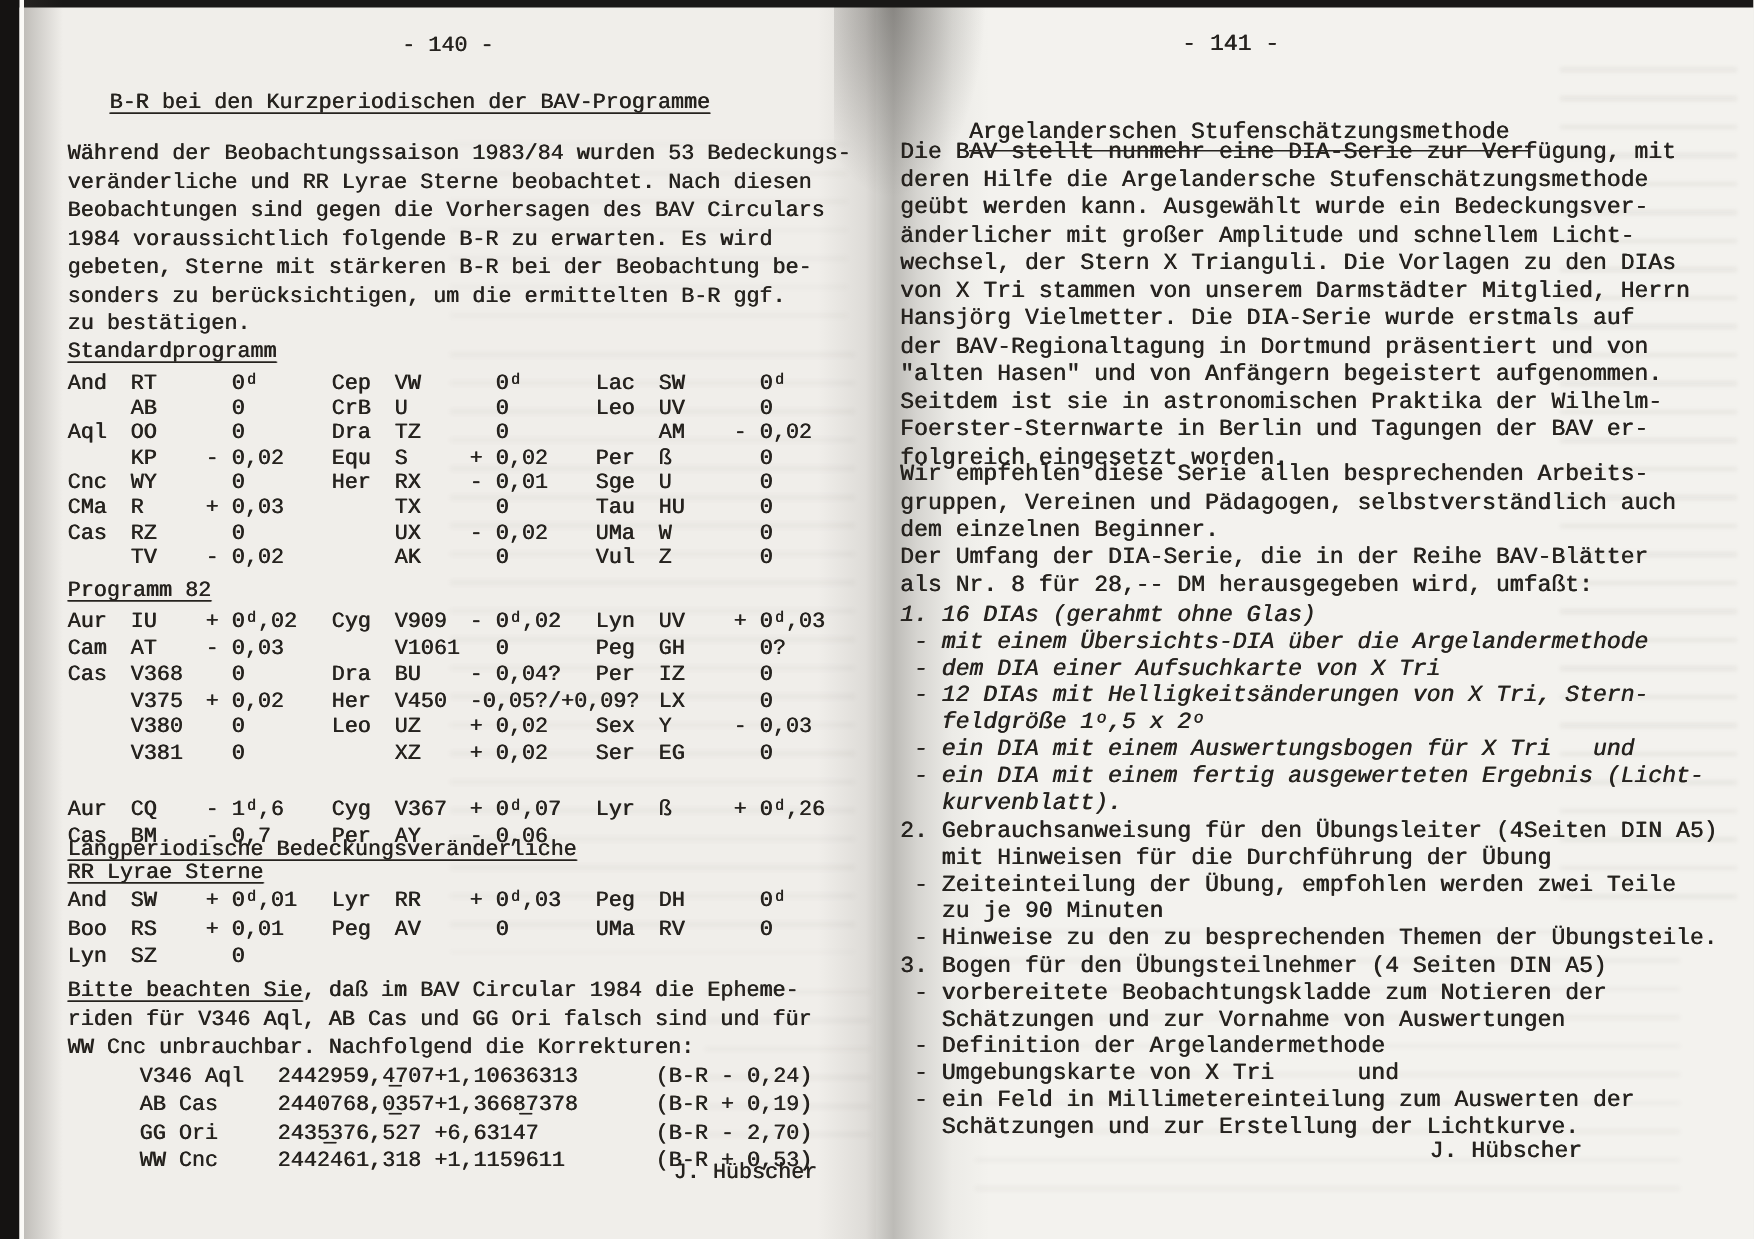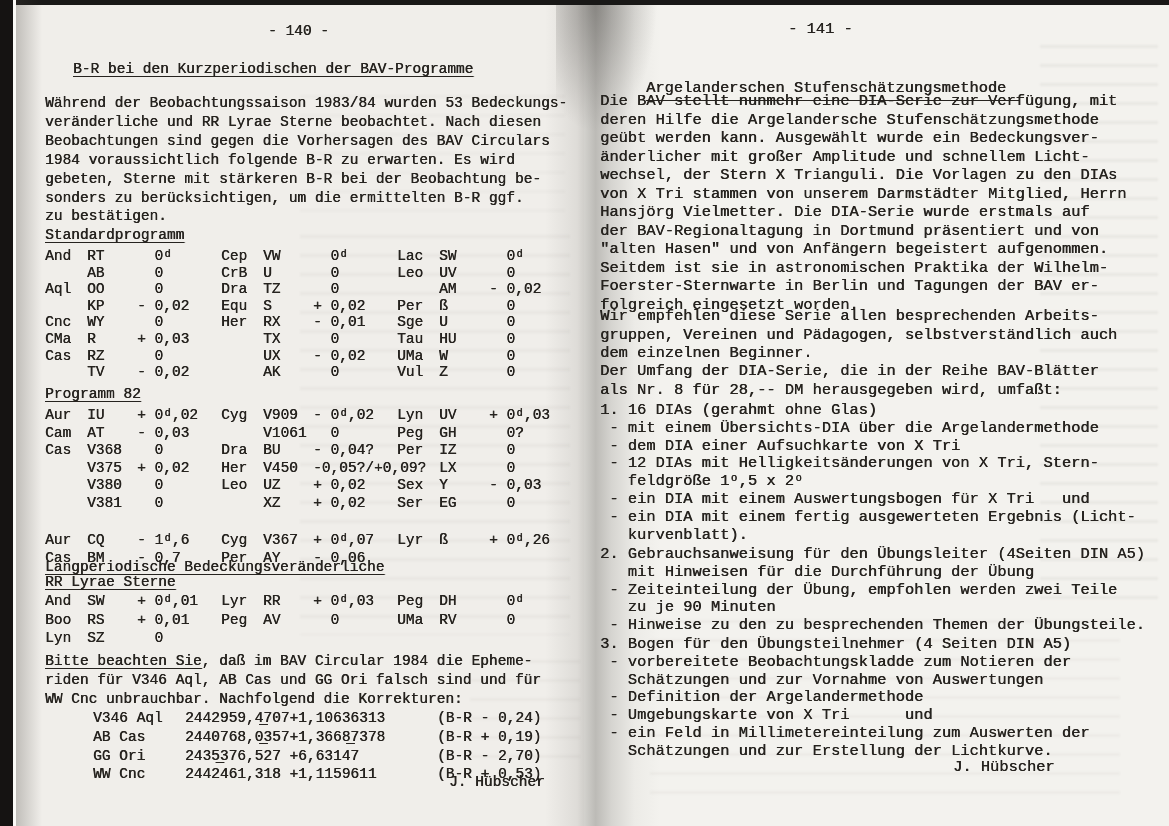--- a/index.html
+++ b/index.html
@@ -111,21 +111,21 @@
 "alten Hasen" und von Anfängern begeistert aufgenommen.
 Seitdem ist sie in astronomischen Praktika der Wilhelm-
 Foerster-Sternwarte in Berlin und Tagungen der BAV er-
 folgreich eingesetzt worden.</div>
 <div class="abs txr" style="left:600px;top:307px;">Wir empfehlen diese Serie allen besprechenden Arbeits-
 gruppen, Vereinen und Pädagogen, selbstverständlich auch
 dem einzelnen Beginner.</div>
 <div class="abs txr" style="left:600px;top:362px;">Der Umfang der DIA-Serie, die in der Reihe BAV-Blätter
 als Nr. 8 für 28,-- DM herausgegeben wird, umfaßt:</div>
 
-<div class="abs txr" style="left:600px;top:402px;line-height:17.8px;">1. 16 DIAs (gerahmt ohne Glas)
+<div class="abs txr" style="left:600px;top:402px;line-height:17.8px;font-style:italic;">1. 16 DIAs (gerahmt ohne Glas)
  - mit einem Übersichts-DIA über die Argelandermethode
  - dem DIA einer Aufsuchkarte von X Tri
  - 12 DIAs mit Helligkeitsänderungen von X Tri, Stern-
    feldgröße 1ᵒ,5 x 2ᵒ
  - ein DIA mit einem Auswertungsbogen für X Tri   und
  - ein DIA mit einem fertig ausgewerteten Ergebnis (Licht-
    kurvenblatt).</div>
 <div class="abs txr" style="left:600px;top:546px;line-height:17.8px;">2. Gebrauchsanweisung für den Übungsleiter (4Seiten DIN A5)
    mit Hinweisen für die Durchführung der Übung
  - Zeiteinteilung der Übung, empfohlen werden zwei Teile

